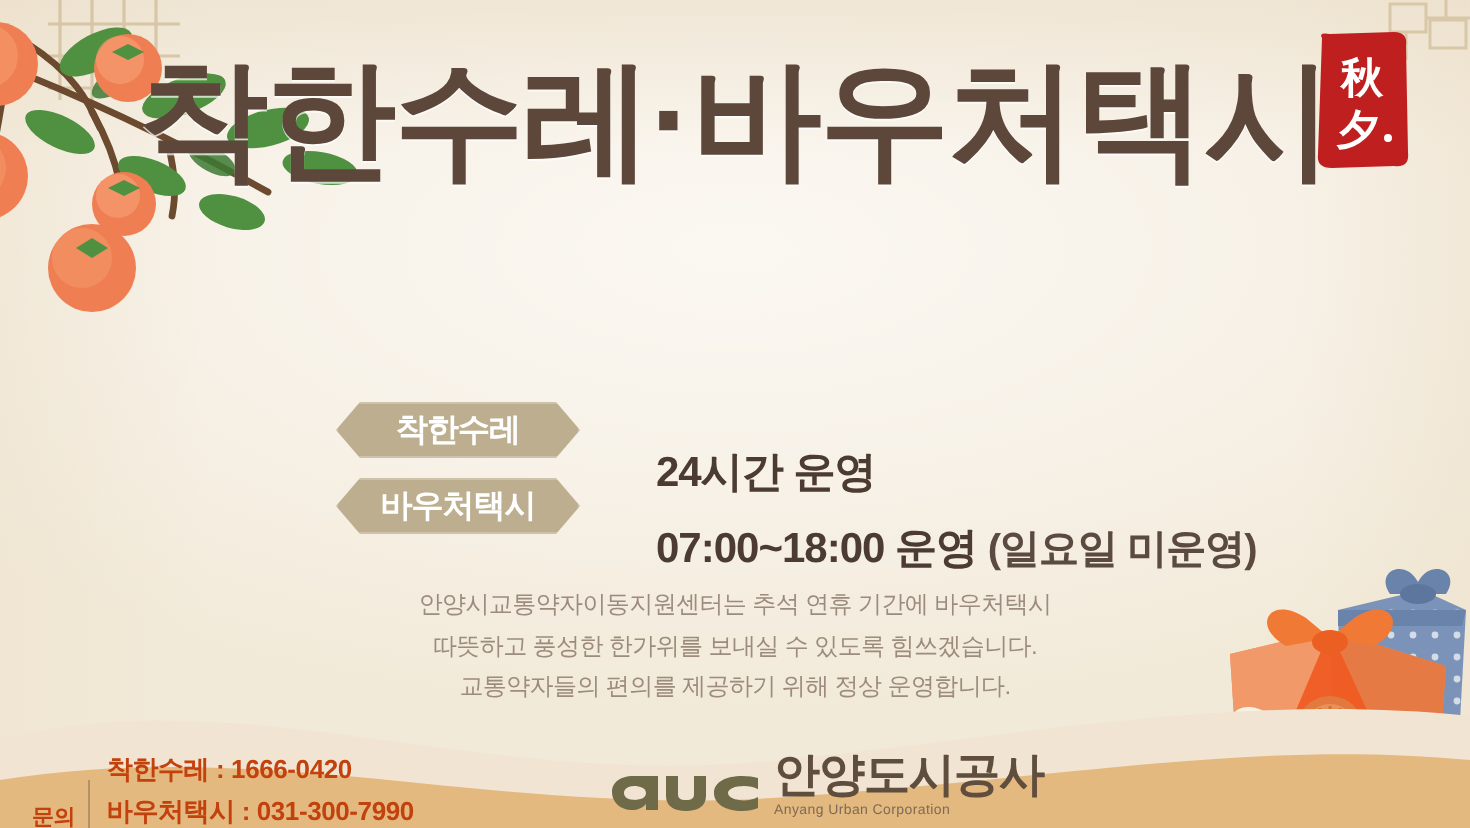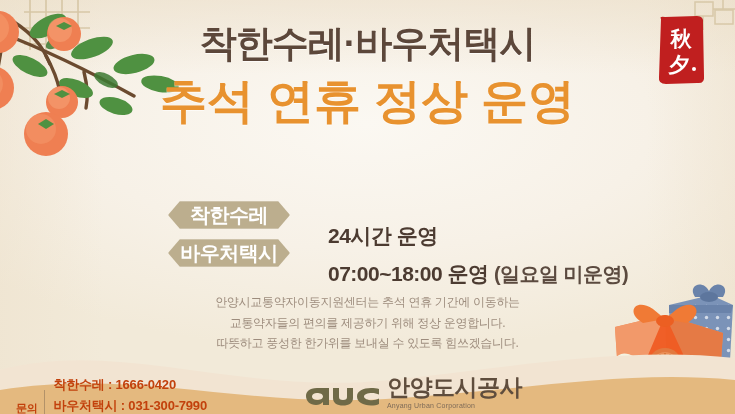--- a/index.html
+++ b/index.html
@@ -72,21 +72,21 @@
   .headline {
     position: absolute;
     left: 0;
     right: 0;
     top: 22px;
     text-align: center;
     pointer-events: none;
   }
   .title-main {
     font-family: "Liberation Sans", "DejaVu Sans", sans-serif;
-    font-size: 37px;
+    font-size: 65px;
     font-weight: bold;
     color: #5c473a;
     letter-spacing: -1px;
     line-height: 1.18;
     margin: 0;
     text-shadow: 0 1px 0 rgba(255,255,255,0.7);
     text-align: center;
   }
   .title-sub {
     font-family: "Liberation Sans", "DejaVu Sans", sans-serif;
@@ -116,21 +116,21 @@
   .svc-badge {
     position: relative;
     width: 122px;
     height: 28px;
     flex: 0 0 auto;
     display: flex;
     align-items: center;
     justify-content: center;
     background: #bcae8e;
     color: #ffffff;
-    font-size: 20px;
+    font-size: 16px;
     font-weight: bold;
     letter-spacing: -0.5px;
     clip-path: polygon(12px 0, 110px 0, 122px 50%, 110px 100%, 12px 100%, 0 50%);
     box-shadow: inset 0 0 0 1px rgba(255,255,255,0.25);
   }
   .svc-hours {
     margin-left: 38px;
     font-size: 21px;
     font-weight: bold;
     color: #4c3b31;
@@ -320,44 +320,43 @@
       <g fill="#ffffff" font-family="DejaVu Sans, sans-serif" font-weight="bold">
         <text x="26" y="32" font-size="21" text-anchor="middle">秋</text>
         <text x="24" y="58" font-size="21" text-anchor="middle">夕</text>
       </g>
       <circle cx="39" cy="55" r="2" fill="#ffffff"></circle>
     </svg>
   </div>
 
   <div class="headline">
     <h1 class="title-main">착한수레·바우처택시</h1>
-    <h2 class="title-sub">추석 연휴 정상 운영</h2>
   </div>
 
   <div class="services">
 
     <div class="svc-row">
       <div class="svc-badge">착한수레</div>
       <div class="svc-hours">24시간 운영</div>
     </div>
 
     <div class="svc-row">
       <div class="svc-badge">바우처택시</div>
       <div class="svc-hours">
         <span>07:00~18:00 운영</span>
         <span class="svc-note">(일요일 미운영)</span>
       </div>
     </div>
 
   </div>
 
   <div class="body-copy">
-    <p>안양시교통약자이동지원센터는 추석 연휴 기간에 이동하는</p>
+    <p>안양시교통약자이동지원센터는 추석 연휴 기간에 바우처택시</p>
+    <p>따뜻하고 풍성한 한가위를 보내실 수 있도록 힘쓰겠습니다.</p>
     <p>교통약자들의 편의를 제공하기 위해 정상 운영합니다.</p>
-    <p>따뜻하고 풍성한 한가위를 보내실 수 있도록 힘쓰겠습니다.</p>
   </div>
 
   <div class="gifts">
     <svg width="150" height="135" viewBox="0 0 150 135">
       <defs>
         <pattern id="dots" width="11" height="11" patternUnits="userSpaceOnUse">
           <circle cx="5.5" cy="5.5" r="1.7" fill="#ffffff" opacity="0.75"></circle>
         </pattern>
       </defs>
 

